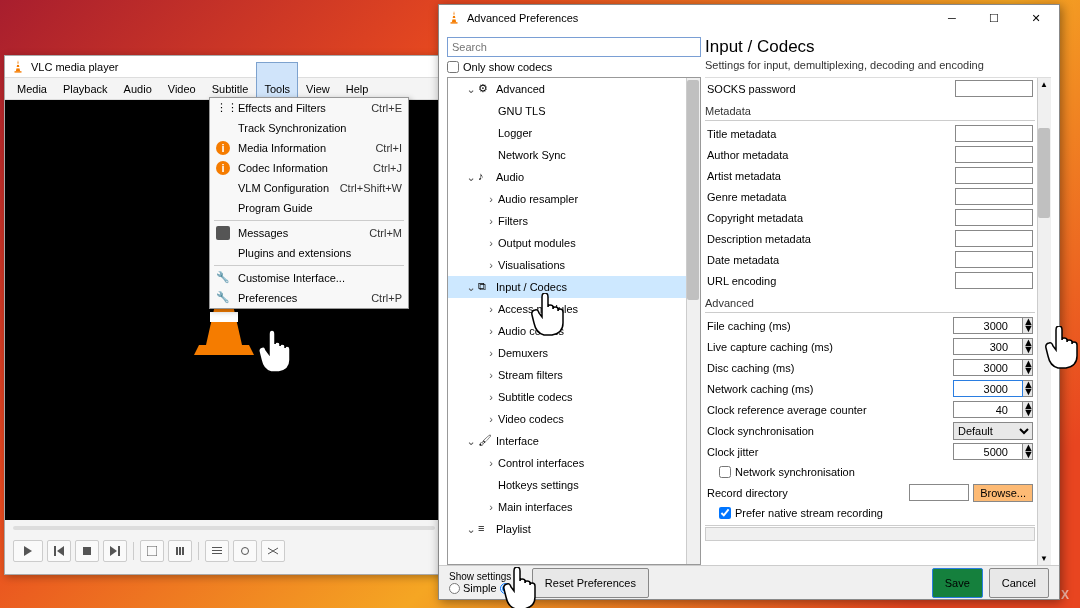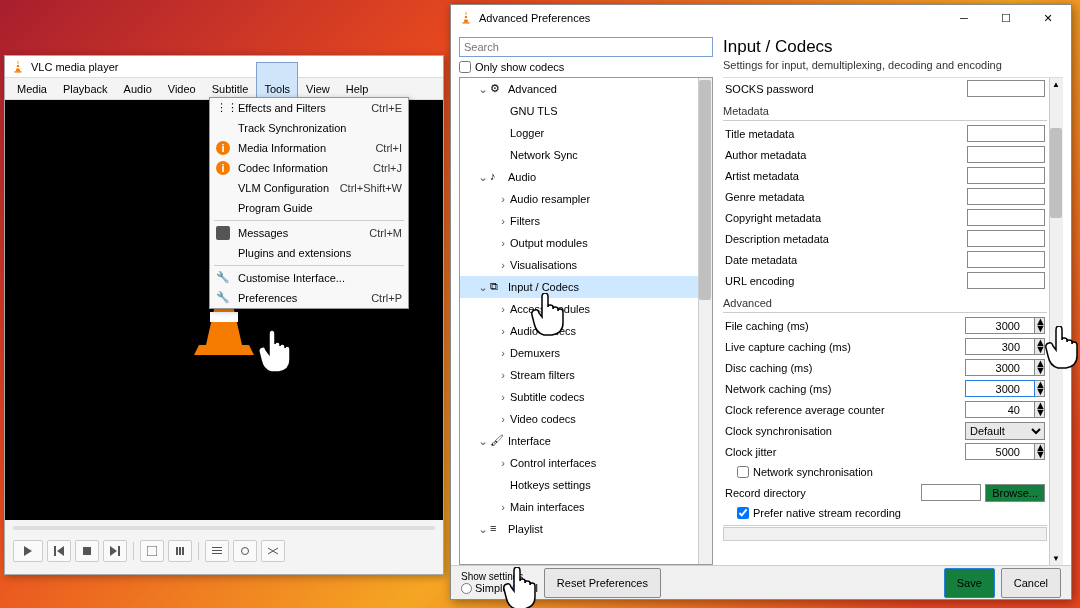--- a/index.html
+++ b/index.html
@@ -23,25 +23,25 @@
 .vlc-sep { width: 1px; height: 18px; background: #ccc; margin: 0 2px; }
 
 
 .tools-menu { position: absolute; left: 209px; top: 97px; width: 200px; background: #f8f8f8; border: 1px solid #999; box-shadow: 2px 2px 6px rgba(0,0,0,0.3); z-index: 5; }
 .tools-menu .item { display: flex; align-items: center; height: 20px; padding: 0 6px 0 28px; position: relative; }
 .tools-menu .item .ico { position: absolute; left: 6px; width: 14px; height: 14px; }
 .tools-menu .item .shortcut { margin-left: auto; color: #333; }
 .tools-menu .sep { height: 1px; background: #ccc; margin: 2px 4px; }
 
 
-.prefs-window { position: absolute; left: 450px; top: 4px; width: 622px; height: 596px; background: #fff; border: 1px solid #888; box-shadow: 2px 2px 10px rgba(0,0,0,0.4); z-index: 3; display: flex; flex-direction: column; }
+.prefs-window { position: absolute; left: 438px; top: 4px; width: 622px; height: 596px; background: #fff; border: 1px solid #888; box-shadow: 2px 2px 10px rgba(0,0,0,0.4); z-index: 3; display: flex; flex-direction: column; }
 .prefs-titlebar { height: 26px; display: flex; align-items: center; padding: 0 2px 0 8px; background: #fff; }
 .prefs-titlebar .spacer { flex: 1; }
 .win-btn { width: 42px; height: 24px; display: flex; align-items: center; justify-content: center; }
-.prefs-body { flex: 1; display: flex; padding: 6px 8px 0 8px; gap: 10px; overflow: hidden; }
+.prefs-body { flex: 1; display: flex; padding: 6px 8px 0 8px; gap: 4px; overflow: hidden; }
 
 .tree-col { width: 254px; display: flex; flex-direction: column; }
 .search-box { height: 20px; border: 1px solid #7a9fd4; padding: 0 4px; color: #888; background: #fff; margin-bottom: 4px; }
 .only-current { display: flex; align-items: center; gap: 4px; margin-bottom: 4px; }
 .only-current input { width: 12px; height: 12px; }
 .tree { flex: 1; border: 1px solid #999; background: #fff; overflow-y: auto; overflow-x: hidden; position: relative; }
 .tree-scroll { position: absolute; right: 0; top: 0; width: 14px; height: 100%; background: #f0f0f0; border-left: 1px solid #ccc; }
 .tree-thumb { position: absolute; right: 1px; top: 2px; width: 12px; height: 220px; background: #c0c0c0; border-radius: 2px; }
 .tree-item { display: flex; align-items: center; height: 22px; padding-left: 8px; cursor: default; white-space: nowrap; }
 .tree-item .chev { width: 10px; text-align: center; color: #555; margin-right: 2px; }
@@ -59,21 +59,21 @@
 .form-row { display: flex; align-items: center; height: 21px; padding: 0 2px; }
 .form-row .lbl { flex: 1; }
 .form-row input[type="text"] { width: 78px; height: 17px; border: 1px solid #888; padding: 0 2px; background: #fff; }
 .form-row input.num { width: 70px; text-align: right; padding-right: 14px; }
 .form-row .spin { width: 10px; height: 17px; border: 1px solid #888; border-left: none; background: #e8e8e8; font-size: 7px; display: flex; flex-direction: column; line-height: 7px; text-align: center; }
 .form-row select { width: 80px; height: 18px; border: 1px solid #888; background: #e8e8e8; }
 .form-row input.highlight { border: 1px solid #2a7de1; }
 .section-hdr { height: 20px; display: flex; align-items: center; color: #333; border-bottom: 1px solid #ccc; margin: 2px 0; }
 .chk-row { display: flex; align-items: center; gap: 4px; height: 20px; }
 .chk-row input { width: 12px; height: 12px; }
-.browse-btn { height: 18px; padding: 0 6px; border: 1px solid #888; background: #15803d; margin-left: 4px; }
+.browse-btn { height: 18px; padding: 0 6px; border: 1px solid #888; background: #fdba74; margin-left: 4px; }
 .hr-bottom { height: 1px; background: #ccc; margin-top: 2px; }
 .hscroll { height: 14px; background: #f0f0f0; border: 1px solid #ccc; margin-top: 1px; }
 
 .prefs-footer { height: 34px; display: flex; align-items: center; padding: 0 10px; border-top: 1px solid #ccc; background: #f0f0f0; }
 .show-settings { display: flex; flex-direction: column; gap: 0; }
 .show-settings .title { font-size: 10px; }
 .radio-row { display: flex; align-items: center; gap: 3px; }
 .radio-row input { width: 11px; height: 11px; }
 .footer-btn { height: 30px; padding: 0 12px; border: 1px solid #888; background: #e8e8e8; margin-left: 6px; border-radius: 2px; }
 .footer-btn.primary { border: 1px solid #2a7de1; background: #15803d; }

